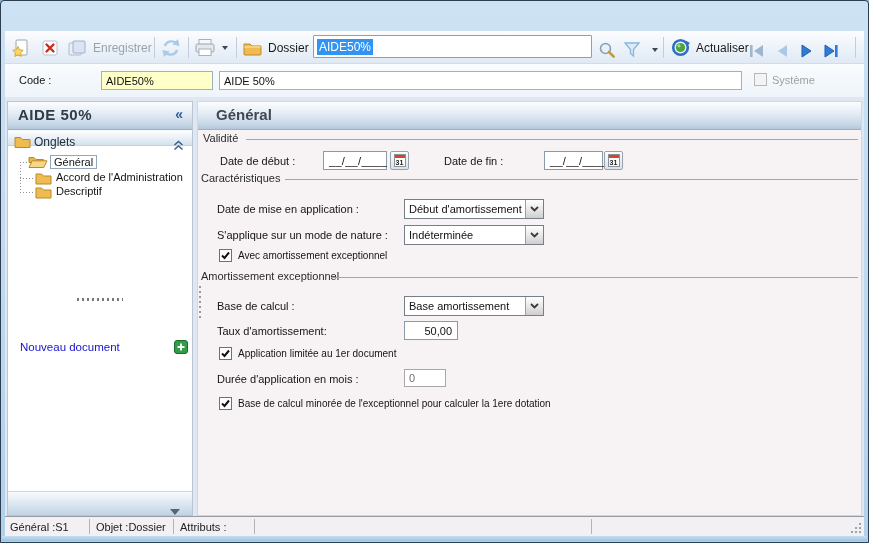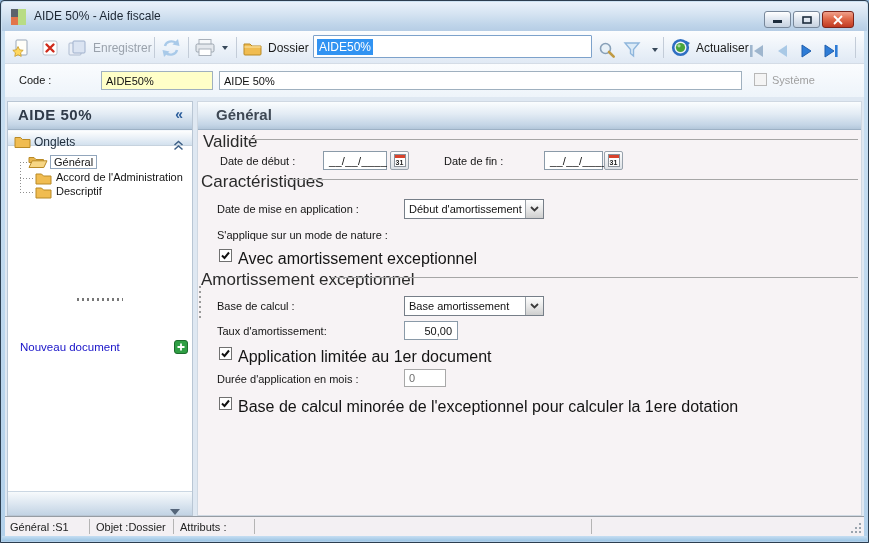--- a/index.html
+++ b/index.html
@@ -60,80 +60,57 @@
   .tlabel.sel { background:#fff; border:1px solid #92a6bc; padding:0 3px; }
 
   .splitdots { position:absolute; left:50%; transform:translateX(-50%); width:46px; height:3px;
     background-image:repeating-linear-gradient(to right,#777 0 2px,transparent 2px 5px); }
   .newdoc { position:absolute; left:12px; font-size:11.5px; color:#1712c8; }
   .sfooter { position:absolute; left:0; right:0; bottom:0; height:24px;
     background:linear-gradient(#f7fafc,#dde7f1 50%,#c2d3e4); border-top:1px solid #cbd7e3; }
 
   .main { position:absolute; left:196px; top:100px; right:6px; bottom:26px; background:#f7f3f5; border:1px solid #cfd8e2; }
   .mtitle { position:absolute; left:18px; top:4px; font-size:15px; font-weight:bold; color:#3e4854; }
-  .glabel { position:absolute; font-size:17px; color:#2a2a2a; white-space:nowrap;text-align:right; }
+  .glabel { position:absolute; font-size:11px; color:#2a2a2a; white-space:nowrap;text-align:right; }
   .gline { position:absolute; height:1px; background:#a6a6a6; }
   .vdots { position:absolute; width:2px; background-image:repeating-linear-gradient(to bottom,#9a9a9a 0 2px,transparent 2px 5px); }
 
   .dfield { position:absolute; height:19px; border:1px solid #8a9aa8; background:#fff; font-size:11px; color:#111;
     display:flex; align-items:center; padding-left:5px; letter-spacing:0.3px; }
   .calbtn { position:absolute; width:19px; height:19px; border:1px solid #98a2ac; border-radius:2px;
     background:linear-gradient(#fdfdfd,#dde1e6); display:flex; align-items:center; justify-content:center; }
   .calpage { position:relative; width:12px; height:13px; background:#fff; border:1px solid #8a9098; }
   .calband { position:absolute; top:0; left:0; right:0; height:3px; background:#d9432c; }
   .calnum { position:absolute; top:3px; left:0; right:0; text-align:center; font-size:7px; font-weight:bold; color:#222; line-height:9px; }
 
   .combo { position:absolute; height:20px; width:140px; border:1px solid #767e88; background:#fff; display:flex; align-items:center; }
   .combo-text { flex:1; font-size:11px; color:#111; padding-left:4px; white-space:nowrap; overflow:hidden; }
   .combo-btn { width:18px; height:100%; border-left:1px solid #9aa0a6;
     background:linear-gradient(#fefefe,#e9e9e9 50%,#cecece); display:flex; align-items:center; justify-content:center; }
 
   .cbx { position:absolute; width:13px; height:13px; border:1px solid #707070; background:#fff; display:flex; align-items:center; justify-content:center; }
-  .cbl { position:absolute; font-size:16px; color:#141414; white-space:nowrap;text-align:right; }
+  .cbl { position:absolute; font-size:10px; color:#141414; white-space:nowrap;text-align:right; }
   .tinput { position:absolute; border:1px solid #8a9aa8; background:#fff; font-size:11px; color:#111;
     display:flex; align-items:center; }
   .tinput.num { justify-content:flex-end; padding-right:5px; }
   .tinput.disabled { color:#6f6f6f; border-color:#a8a8a8; padding-left:4px; }
 
   
   .statusbar { position:absolute; left:4px; right:4px; bottom:6px; height:20px; background:#f3f0f3; border-top:1px solid #969ca3; font-size:11px; color:#222; }
   .ssep { position:absolute; top:2px; bottom:2px; width:1px; background:#b4b4b4; }
   .scell { position:absolute; top:4px; white-space:nowrap; }
   .grip { position:absolute; right:3px; bottom:3px; width:12px; height:12px; }
   .grip b { position:absolute; width:2px; height:2px; background:#9aa4ae; }
   .bottomedge { position:absolute; left:1px; right:1px; bottom:1px; height:5px; background:linear-gradient(#c6def2,#9cc5e4); }
 </style>
 </head>
 <body>
 
 <div class="window">
 
-  <div class="titlebar">
-    <span class="appicon">
-        <i class="q1"></i>
-        <i class="q2"></i>
-        <i class="q3"></i>
-      </span>
-    <span class="apptitle">AIDE 50% -  Aide fiscale</span>
-    <div class="winbtn" style="left:762px;width:27px;">
-      <svg width="12" height="9">
-          <rect x="1" y="5" width="9" height="3" fill="#1d2c3c"></rect>
-        </svg>
-    </div>
-    <div class="winbtn" style="left:791px;width:27px;">
-      <svg width="12" height="10">
-          <rect x="2" y="2" width="8" height="6" fill="none" stroke="#1d2c3c" stroke-width="1.6"></rect>
-        </svg>
-    </div>
-    <div class="winbtn close" style="left:820px;width:32px;">
-      <svg width="12" height="10">
-          <path d="M2 1 L10 9 M10 1 L2 9" stroke="#fff" stroke-width="1.8"></path>
-        </svg>
-    </div>
-  </div>
 
   <div class="toolbar">
     <div class="tbtn" style="left:6px;">
       <svg width="20" height="20">
           <rect x="5" y="2" width="11" height="15" rx="1" fill="#fffef8" stroke="#9aa7b8"></rect>
           <path d="M7 8.5 L8.6 11.8 L12.2 12.3 L9.6 14.8 L10.2 18.4 L7 16.7 L3.8 18.4 L4.4 14.8 L1.8 12.3 L5.4 11.8 Z" fill="#ffd75e" stroke="#c89b2a" stroke-width="0.8"></path>
         </svg>
     </div>
     <div class="tbtn" style="left:35px;">
       <svg width="20" height="20">
@@ -338,20 +315,28 @@
     <div class="combo" style="left:206px;top:97px;">
       <span class="combo-text">Début d'amortissement</span>
       <span class="combo-btn">
           <svg width="9" height="6">
             <path d="M1 1 L4.5 4.5 L8 1" stroke="#3a3a3a" stroke-width="1.8" fill="none"></path>
           </svg>
         </span>
     </div>
 
     <span class="flabel" style="left:19px;top:127px;">S'applique sur un mode de nature :</span>
+    <div class="combo" style="left:206px;top:123px;">
+      <span class="combo-text">Indéterminée</span>
+      <span class="combo-btn">
+          <svg width="9" height="6">
+            <path d="M1 1 L4.5 4.5 L8 1" stroke="#3a3a3a" stroke-width="1.8" fill="none"></path>
+          </svg>
+        </span>
+    </div>
 
     <span class="cbx" style="left:21px;top:147px;">
       <svg width="11" height="11">
           <path d="M2 5.5 L4.5 8 L9 2.5" stroke="#111" stroke-width="2" fill="none"></path>
         </svg>
     </span>
     <span class="cbl" style="left:40px;top:148px;">Avec amortissement exceptionnel</span>
 
     <span class="glabel" style="left:3px;top:168px;">Amortissement exceptionnel</span>
     <div class="gline" style="left:133px;top:175px;width:527px;"></div>

